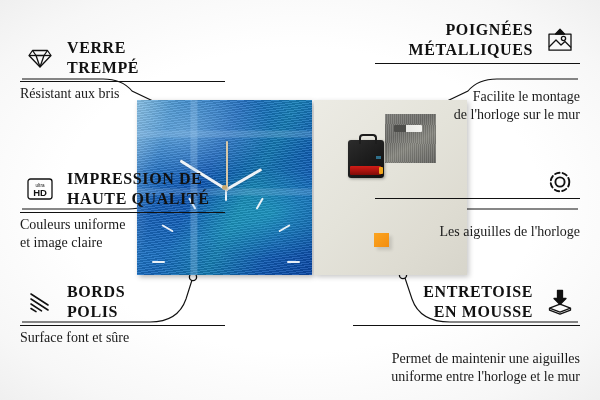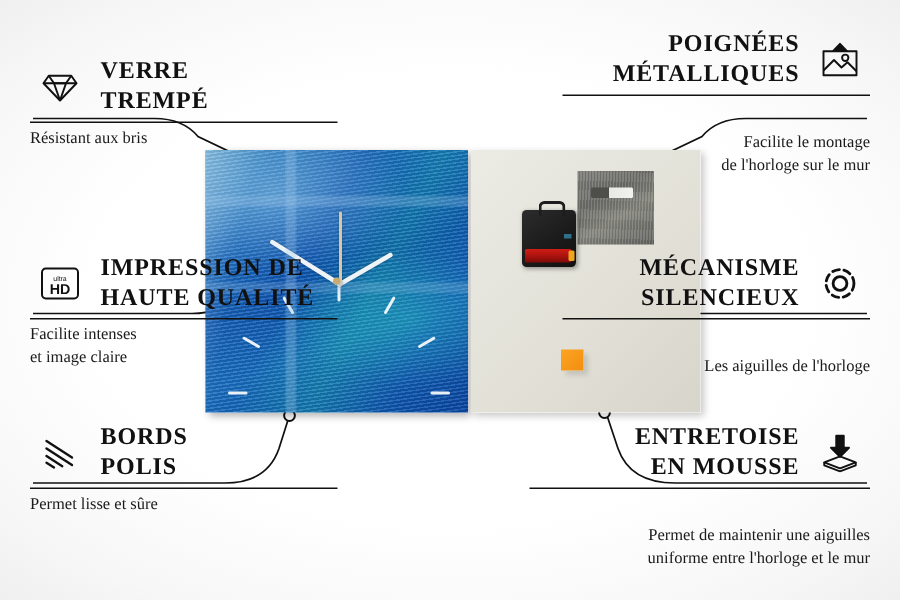--- a/index.html
+++ b/index.html
@@ -209,21 +209,21 @@
   }
   .feature.left .title  { text-align: left; }
   .feature.right .title { text-align: right; }
   .feature .rule {
     height: 1px;
     background: #111;
     margin: 3px 0 3px 0;
   }
   .feature .desc {
     font-family: "Liberation Serif", serif;
-    font-size: 11px;
+    font-size: 14px;
     line-height: 1.32;
     color: #1a1a1a;
   }
   .feature.left .desc  { text-align: left; }
   .feature.right .desc { text-align: right; margin-top: 24px; }
   .icon {
     flex: 0 0 auto;
     width: 40px;
     height: 26px;
     display: flex;
@@ -322,21 +322,21 @@
           <text x="13" y="18" font-family="Liberation Sans, sans-serif" font-size="9.5" font-weight="bold" text-anchor="middle" fill="#111">HD</text>
         </svg>
       </span>
       <div class="title">
         <div>IMPRESSION DE</div>
         <div>HAUTE QUALITÉ</div>
       </div>
     </div>
     <div class="rule"></div>
     <div class="desc">
-      <div>Facilite intenses</div>
+      <div>Couleurs uniforme</div>
       <div>et image claire</div>
     </div>
   </div>
 
   <div class="feature left" style="left:20px; top:282px;">
     <div class="row">
       <span class="icon">
         <svg width="24" height="22" viewBox="0 0 24 22">
           <g stroke="#111" stroke-width="1.6" fill="none" stroke-linecap="round">
             <path d="M3 3 L20 14"></path>
@@ -346,21 +346,21 @@
           </g>
         </svg>
       </span>
       <div class="title">
         <div>BORDS</div>
         <div>POLIS</div>
       </div>
     </div>
     <div class="rule"></div>
     <div class="desc">
-      <div>Permet lisse et sûre</div>
+      <div>Surface font et sûre</div>
     </div>
   </div>
 
   <div class="feature right" style="left:375px; top:20px;">
     <div class="row">
       <div class="title">
         <div>POIGNÉES</div>
         <div>MÉTALLIQUES</div>
       </div>
       <span class="icon">
@@ -376,24 +376,20 @@
     </div>
     <div class="rule"></div>
     <div class="desc">
       <div>Facilite le montage</div>
       <div>de l'horloge sur le mur</div>
     </div>
   </div>
 
   <div class="feature right" style="left:375px; top:169px;">
     <div class="row">
-      <div class="title">
-        <div>MÉCANISME</div>
-        <div>SILENCIEUX</div>
-      </div>
       <span class="icon">
         <svg width="26" height="26" viewBox="0 0 26 26">
           <g fill="none" stroke="#111" stroke-width="1.9" stroke-linecap="round">
             <circle cx="13" cy="13" r="4.6"></circle>
             <circle cx="13" cy="13" r="9.3" stroke-dasharray="4.6 3.1"></circle>
           </g>
         </svg>
       </span>
     </div>
     <div class="rule"></div>

